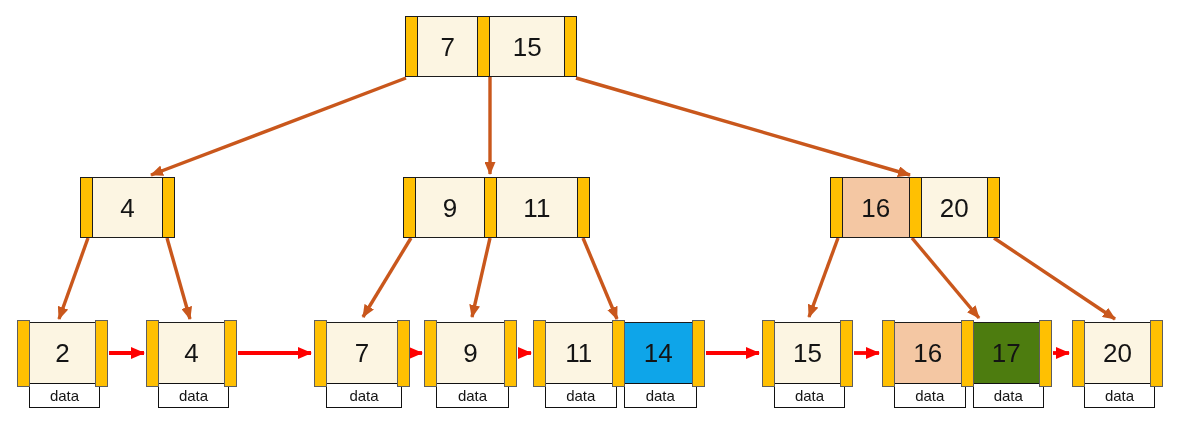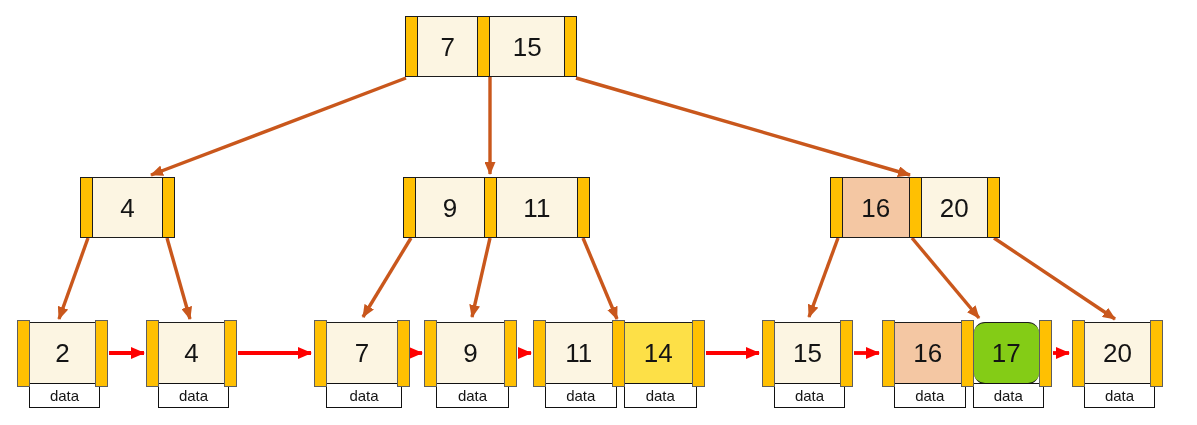--- a/index.html
+++ b/index.html
@@ -143,42 +143,42 @@
         </div>
         <div class="strip" style="background: rgb(255, 192, 2);"></div>
       </div>
       <div class="node leaf" style="left: 533px; top: 322px; width: 172px; height: 62px;">
         <div class="strip" style="background: rgb(255, 192, 2);"></div>
         <div class="cell" style="background: rgb(252, 245, 226);">
           <span class="key-label" style="color: rgb(20, 20, 20);">11</span>
           <div class="data-box" style="background: rgb(255, 255, 255);">data</div>
         </div>
         <div class="strip" style="background: rgb(255, 192, 2);"></div>
-        <div class="cell" style="background: #fde047;">
+        <div class="cell" style="background: #0ea5e9;">
           <span class="key-label" style="color: rgb(20, 20, 20);">14</span>
           <div class="data-box" style="background: rgb(255, 255, 255);">data</div>
         </div>
         <div class="strip" style="background: rgb(255, 192, 2);"></div>
       </div>
       <div class="node leaf" style="left: 762px; top: 322px; width: 91px; height: 62px;">
         <div class="strip" style="background: rgb(255, 192, 2);"></div>
         <div class="cell" style="background: rgb(252, 245, 226);">
           <span class="key-label" style="color: rgb(20, 20, 20);">15</span>
           <div class="data-box" style="background: rgb(255, 255, 255);">data</div>
         </div>
         <div class="strip" style="background: rgb(255, 192, 2);"></div>
       </div>
       <div class="node leaf" style="left: 882px; top: 322px; width: 170px; height: 62px;">
         <div class="strip" style="background: rgb(255, 192, 2);"></div>
         <div class="cell" style="background: rgb(244, 199, 163);">
           <span class="key-label" style="color: rgb(20, 20, 20);">16</span>
           <div class="data-box" style="background: rgb(255, 255, 255);">data</div>
         </div>
         <div class="strip" style="background: rgb(255, 192, 2);"></div>
-        <div class="cell" style="background: #84cc16; border-radius: 11px;">
+        <div class="cell" style="background: #4d7c0f;">
           <span class="key-label" style="color: rgb(20, 20, 20);">17</span>
           <div class="data-box" style="background: rgb(255, 255, 255);">data</div>
         </div>
         <div class="strip" style="background: rgb(255, 192, 2);"></div>
       </div>
       <div class="node leaf" style="left: 1072px; top: 322px; width: 91px; height: 62px;">
         <div class="strip" style="background: rgb(255, 192, 2);"></div>
         <div class="cell" style="background: rgb(252, 245, 226);">
           <span class="key-label" style="color: rgb(20, 20, 20);">20</span>
           <div class="data-box" style="background: rgb(255, 255, 255);">data</div>

